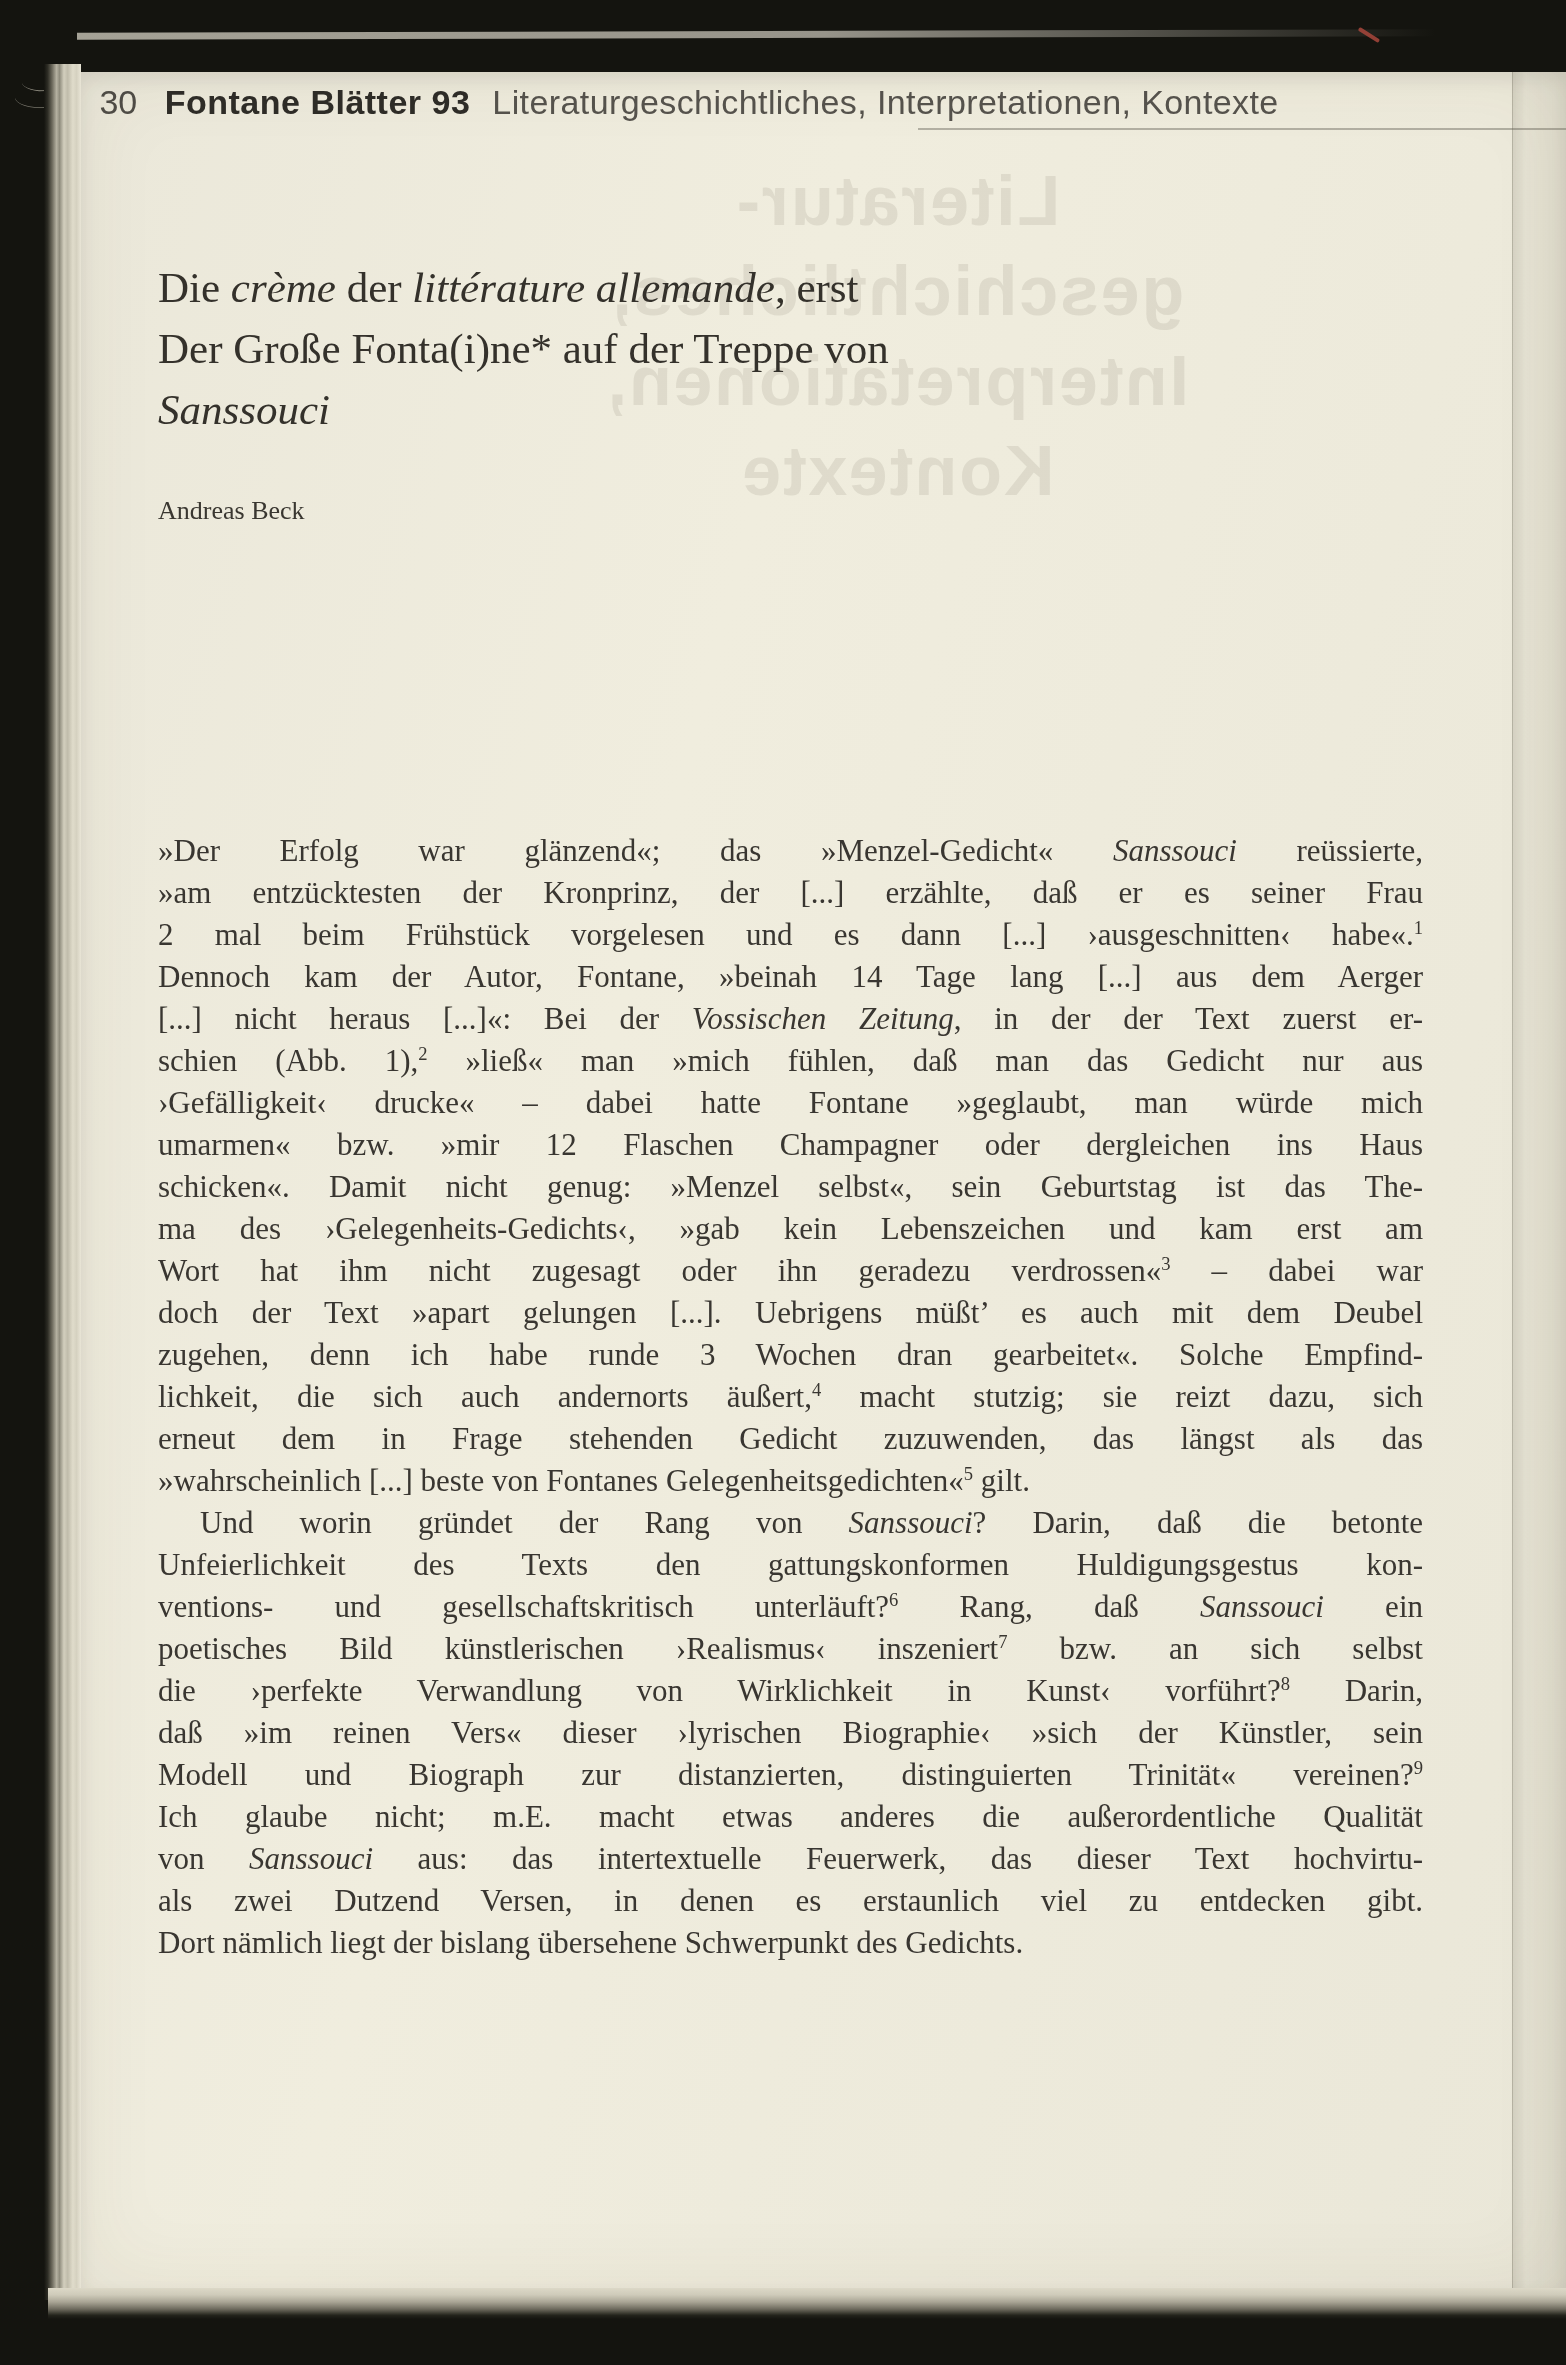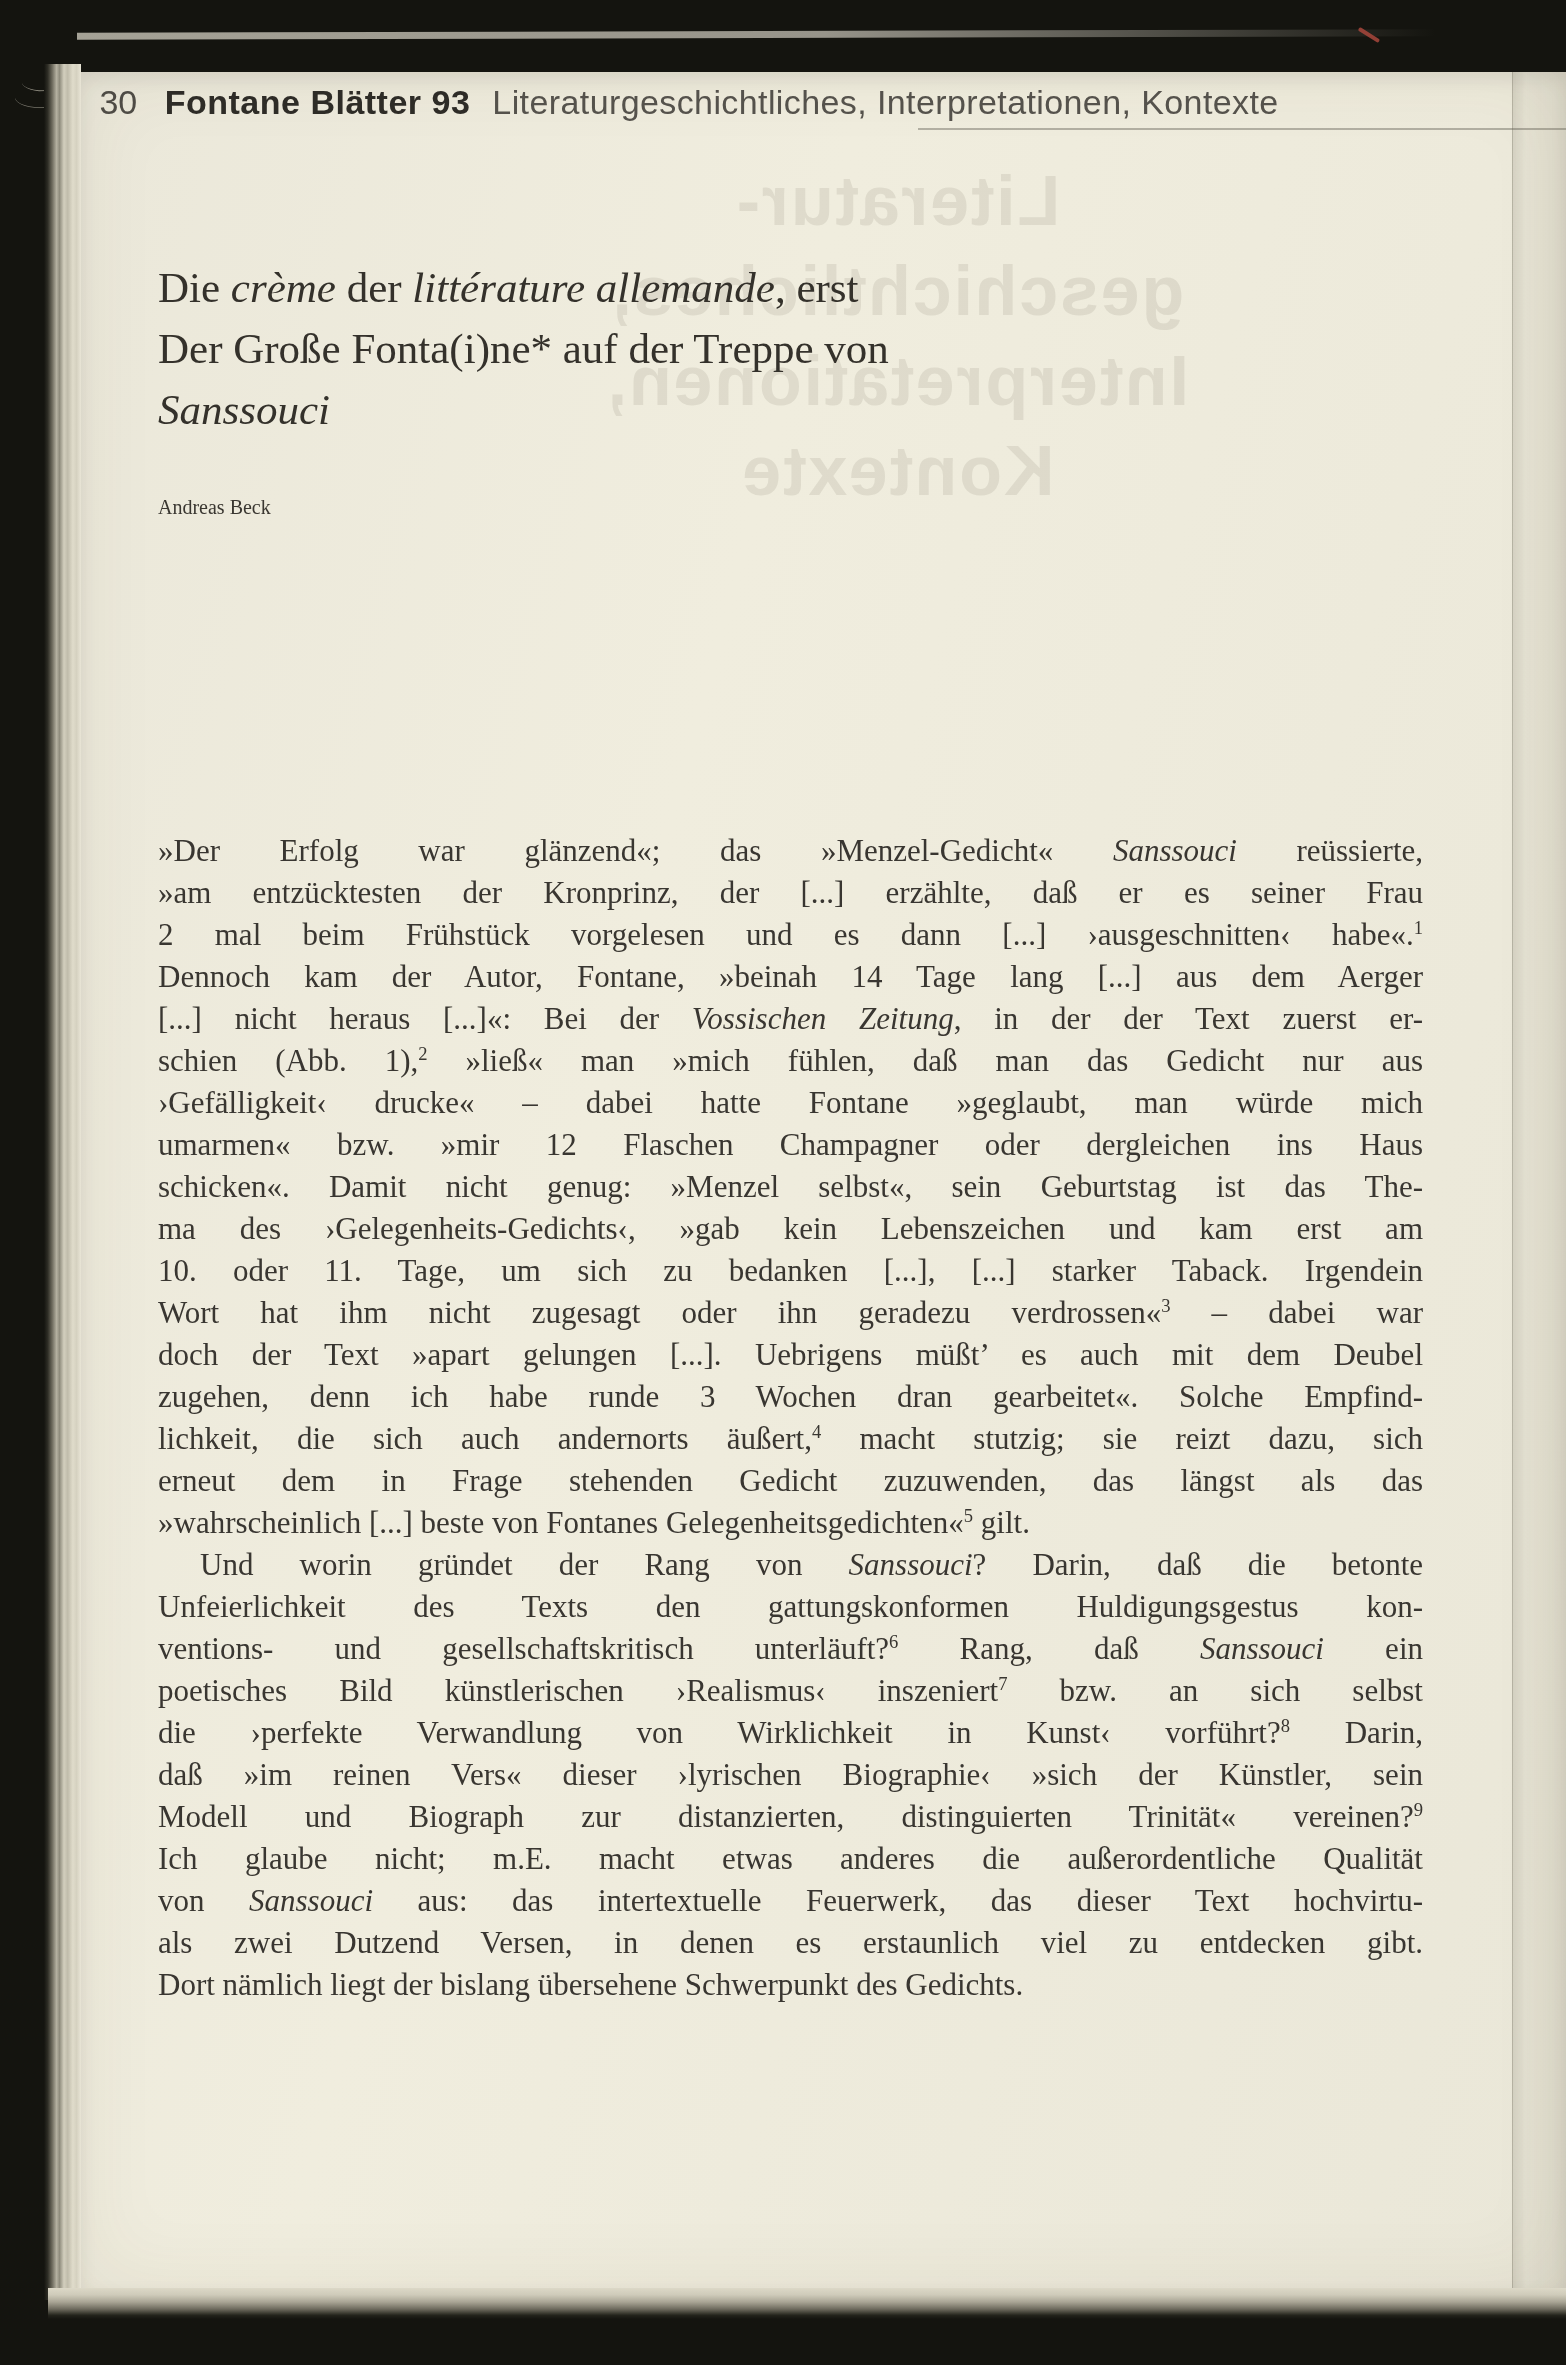--- a/index.html
+++ b/index.html
@@ -48,21 +48,21 @@
 
   .runhead{position:absolute;left:0;top:11px;display:flex;align-items:baseline;
            font-size:34px;color:#53504a;}
   .runhead .pn{margin-left:18.4px;color:#4e4b45;}
   .runhead .journal{margin-left:27.5px;font-weight:bold;color:#2e2c27;letter-spacing:0.5px;}
   .runhead .section{margin-left:22px;color:#55524c;letter-spacing:0.4px;}
 
   .title{position:absolute;left:77px;top:185px;width:1285px;
          font-family:"Liberation Serif",serif;font-size:43px;line-height:61px;color:#34312b;}
   .author{position:absolute;left:77px;top:424px;
-          font-family:"Liberation Serif",serif;font-size:20px;color:#3a3731;}
+          font-family:"Liberation Serif",serif;font-size:26px;color:#3a3731;}
 
   .bodytext{position:absolute;left:77px;top:758px;width:1265px;
             font-family:Liberation Serif, serif;font-size:31px;line-height:42px;color:#393631;}
   .bodytext .tline{text-align:justify;text-align-last:justify;}
   .bodytext .tline.end{text-align-last:left;}
   .bodytext .tline.indent{text-indent:42px;}
   .it{font-style:italic;text-align:center;}
   sup{font-size:.6em;line-height:0;vertical-align:super;}
 </style>
 </head>
@@ -104,21 +104,20 @@
         <div class="tline"><span>»Der Erfolg war glänzend«; das »Menzel-Gedicht« </span><span class="it">Sanssouci</span><span> reüssierte,</span></div>
         <div class="tline"><span>»am entzücktesten der Kronprinz, der [...] erzählte, daß er es seiner Frau</span></div>
         <div class="tline"><span>2 mal beim Frühstück vorgelesen und es dann [...] ›ausgeschnitten‹ habe«.</span><sup>1</sup></div>
         <div class="tline"><span>Dennoch kam der Autor, Fontane, »beinah 14 Tage lang [...] aus dem Aerger</span></div>
         <div class="tline"><span>[...] nicht heraus [...]«: Bei der </span><span class="it">Vossischen Zeitung</span><span>, in der der Text zuerst er-</span></div>
         <div class="tline"><span>schien (Abb. 1),</span><sup>2</sup><span> »ließ« man »mich fühlen, daß man das Gedicht nur aus</span></div>
         <div class="tline"><span>›Gefälligkeit‹ drucke« – dabei hatte Fontane »geglaubt, man würde mich</span></div>
         <div class="tline"><span>umarmen« bzw. »mir 12 Flaschen Champagner oder dergleichen ins Haus</span></div>
         <div class="tline"><span>schicken«. Damit nicht genug: »Menzel selbst«, sein Geburtstag ist das The-</span></div>
         <div class="tline"><span>ma des ›Gelegenheits-Gedichts‹, »gab kein Lebenszeichen und kam erst am</span></div>
-        <div class="tline"><span>10. oder 11. Tage, um sich zu bedanken [...], [...] starker Taback. Irgendein</span></div>
         <div class="tline"><span>Wort hat ihm nicht zugesagt oder ihn geradezu verdrossen«</span><sup>3</sup><span> – dabei war</span></div>
         <div class="tline"><span>doch der Text »apart gelungen [...]. Uebrigens müßt’ es auch mit dem Deubel</span></div>
         <div class="tline"><span>zugehen, denn ich habe runde 3 Wochen dran gearbeitet«. Solche Empfind-</span></div>
         <div class="tline"><span>lichkeit, die sich auch andernorts äußert,</span><sup>4</sup><span> macht stutzig; sie reizt dazu, sich</span></div>
         <div class="tline"><span>erneut dem in Frage stehenden Gedicht zuzuwenden, das längst als das</span></div>
         <div class="tline end"><span>»wahrscheinlich [...] beste von Fontanes Gelegenheitsgedichten«</span><sup>5</sup><span> gilt.</span></div>
         <div class="tline indent"><span>Und worin gründet der Rang von </span><span class="it">Sanssouci</span><span>? Darin, daß die betonte</span></div>
         <div class="tline"><span>Unfeierlichkeit des Texts den gattungskonformen Huldigungsgestus kon-</span></div>
         <div class="tline"><span>ventions- und gesellschaftskritisch unterläuft?</span><sup>6</sup><span> Rang, daß </span><span class="it">Sanssouci</span><span> ein</span></div>
         <div class="tline"><span>poetisches Bild künstlerischen ›Realismus‹ inszeniert</span><sup>7</sup><span> bzw. an sich selbst</span></div>

